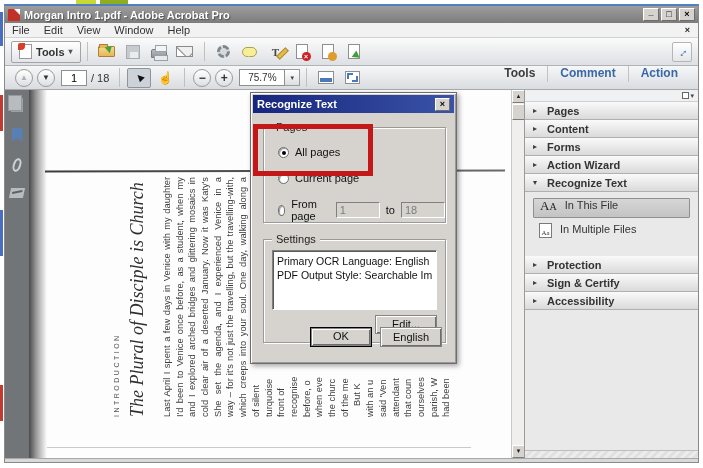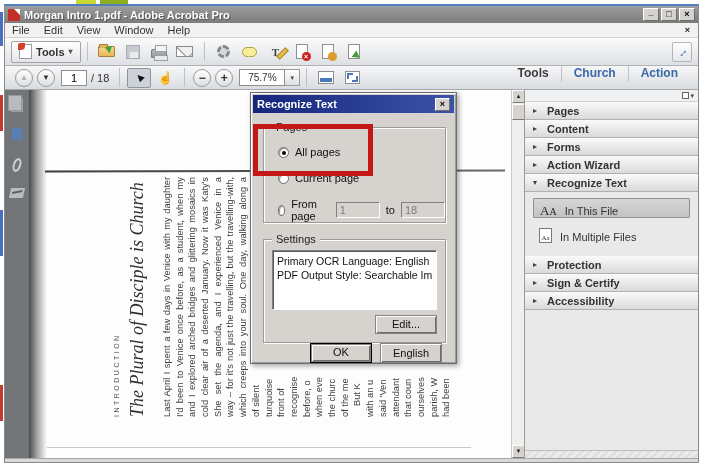--- a/index.html
+++ b/index.html
@@ -151,21 +151,21 @@
   
   .rpanel { position:absolute; left:519px; top:0; right:0; bottom:0; background:#e9e9e9; border-left:1px solid #9a9a9a; }
   .rp-strip { height:12px; background:#eff1f2; border-bottom:1px solid #cfcfcf; display:flex; justify-content:flex-end; align-items:center; padding-right:4px; }
   .rp-menu { display:flex; align-items:center; gap:1px; font-size:7px; color:#444; }
   .rp-menu .sq { width:7px; height:7px; border:1px solid #666; background:#fff; }
   .rp-bar { height:18px; background:linear-gradient(#fafafa,#dadada); border-bottom:1px solid #b0b0b0;
     display:flex; align-items:center; padding-left:8px; gap:6px; }
   .rp-bar .arr { font-size:8px; color:#3c3c3c; width:8px; }
   .rp-bar .lbl { font-size:11px; font-weight:bold; color:#333; }
   .rp-content { padding:6px 8px 8px 8px; background:#e9e9e9; }
-  .rp-item { display:flex; align-items:flex-end; gap:8px; height:20px; padding:0 6px; font-size:11px; color:#333; margin-bottom:5px; }
+  .rp-item { display:flex; align-items:flex-start; gap:8px; height:20px; padding:0 6px; font-size:11px; color:#333; margin-bottom:5px; }
   .rp-item.sel { background:linear-gradient(#d6d6d6,#c3c3c3); border:1px solid #909090; border-radius:1px; }
   .ic-aa { font-family:"Liberation Serif",serif; color:#222; line-height:1; white-space:nowrap; }
   .ic-aa .b1 { font-size:13px; } .ic-aa .b2 { font-size:10px; }
   .ic-filepage { width:13px; height:15px; background:#fff; border:1px solid #7a7a7a; font-size:7px;
     font-family:"Liberation Serif",serif; color:#333; display:flex; align-items:flex-end; justify-content:center; }
   .ocr-head { display:flex; align-items:center; gap:6px; margin:8px 0 8px 0; }
   .ocr-head .t { font-size:10.5px; font-weight:bold; color:#222; white-space:nowrap; }
   .ocr-head .ln { flex:1; height:1px; background:#b5b5b5; }
   .ic-suspect { width:14px; height:15px; background:#fff; border:1px solid #7a7a7a; position:relative; }
   .ic-suspect::after { content:""; position:absolute; left:-4px; bottom:-2px; width:8px; height:8px;
@@ -194,21 +194,21 @@
   .rangebox { width:44px; height:16px; background:#d6d3ce; border:1px solid #808080;
     border-bottom-color:#fff; border-right-color:#fff; color:#7d7d7d; font-size:11px; padding:0 3px;
     font-family:"Liberation Sans",sans-serif; }
   .settings-list { position:absolute; left:8px; top:10px; right:8px; height:60px; background:#fff;
     border:1px solid #808080; border-bottom-color:#fff; border-right-color:#fff;
     box-shadow:inset 1px 1px 0 #5a5a5a; font-size:10.5px; color:#111; padding:3px 4px; }
   .settings-list div { line-height:14px; white-space:nowrap; overflow:hidden; }
   .btn { background:#d6d3ce; border:1px solid #848484; box-shadow:inset 1px 1px 0 #fff, inset -1px -1px 0 #6d6d6d;
     font-size:11px; color:#111; text-align:center; font-family:"Liberation Sans",sans-serif; }
   .btn-edit { position:absolute; right:8px; bottom:8px; width:62px; height:19px; line-height:17px; }
-  .dlg-buttons { position:absolute; bottom:0; right:14px; display:flex; gap:8px;padding-left:28px; }
+  .dlg-buttons { position:absolute; bottom:16px; right:14px; display:flex; gap:8px;padding-left:28px; }
   .btn-ok { width:62px; height:20px; line-height:16px; border:1px solid #000; box-shadow:inset 0 0 0 1px #848484, inset 2px 2px 0 #fff, inset -2px -2px 0 #6d6d6d; }
   .btn-cancel { width:62px; height:20px; line-height:18px; }
   
   .redbox { position:absolute; left:248px; top:118px; width:120px; height:52px;
     border:5px solid #c41717; z-index:9; }
   
   .win-bottom { position:absolute; left:0; right:0; bottom:0; height:4px; background:#d9d9d9; border-top:1px solid #a8a8a8; }
 </style>
 </head>
 <body>
@@ -310,21 +310,21 @@
     <div class="tsep"></div>
     <div class="toolbox">
         <div class="i-fitw"></div>
       </div>
     <div class="toolbox">
         <div class="i-fitp"></div>
       </div>
     <div class="topnav">
       <span class="tn tn-tools">Tools</span>
       <div class="tn-div"></div>
-      <span class="tn tn-blue">Church</span>
+      <span class="tn tn-blue">Comment</span>
       <div class="tn-div"></div>
       <span class="tn tn-blue">Action</span>
     </div>
   </div>
 
   <div class="main">
 
     <div class="sidebar">
       <div>
           <div class="sb-pages"></div>

